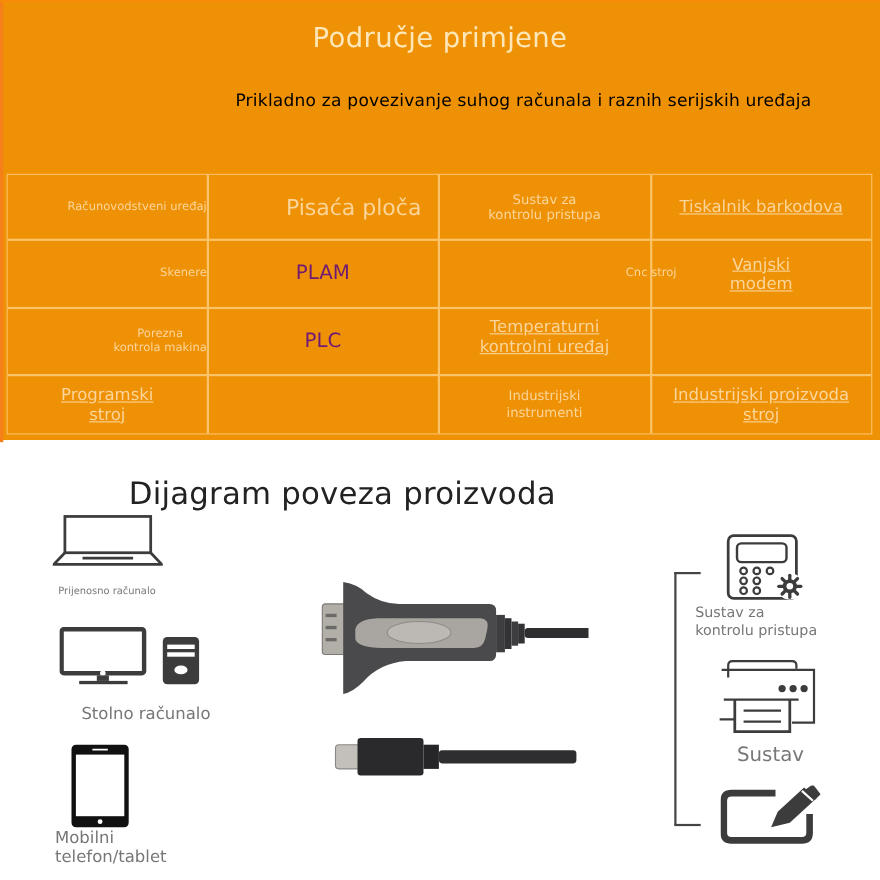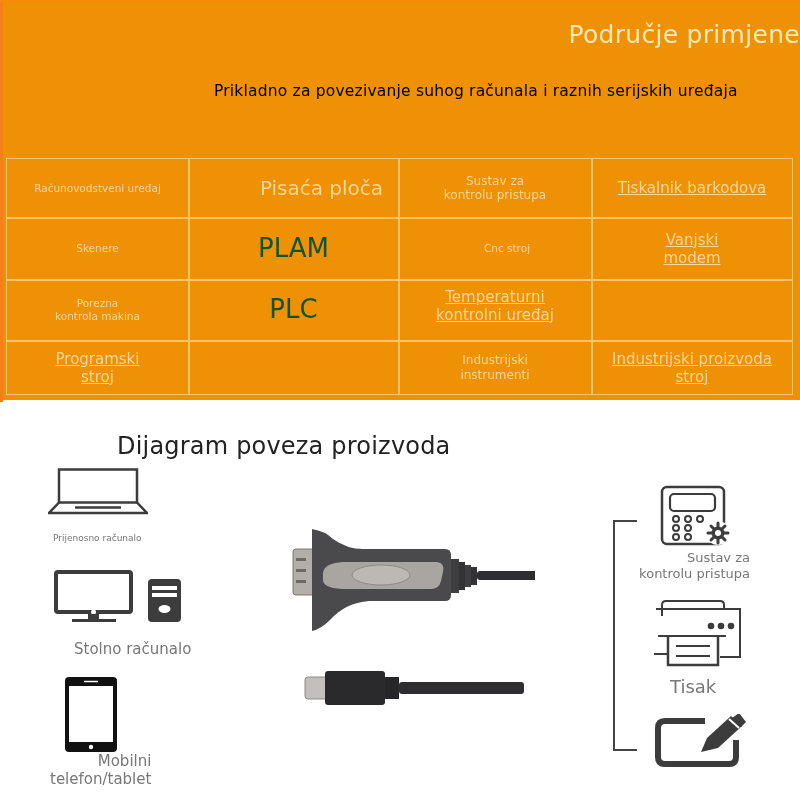--- a/index.html
+++ b/index.html
@@ -9,48 +9,48 @@
     font-family: "DejaVu Sans", sans-serif;
   }
   .top {
     position: absolute; left: 0; top: 0; width: 800px; height: 400px;
     background: #ef9104;
     border-top: 2px solid #f88a0a;
     box-sizing: border-box;
   }
   .top-left-edge { position:absolute; left:0; top:0; width:3px; height:400px; background:#f5801a; }
   .title {
-    position: absolute; left: 0; width: 800px; top: 18px; text-align: right;
+    position: absolute; left: 0; width: 800px; top: 18px; text-align: center;
     color: #fde7b8; font-size: 25px; letter-spacing: 0.3px;
   }
   .subtitle {
     position: absolute; left: 214px; top: 80px;
     color: #000000; font-size: 15.5px; letter-spacing: 0.2px; white-space: nowrap;
   }
   .grid {
     position: absolute; left: 6px; top: 156px; width: 787px; height: 237px;
     border: 1.5px solid #fbc46a; box-sizing: border-box;
   }
   .vline { position:absolute; top:0; bottom:0; width:1.5px; background:#fbc46a; }
   .hline { position:absolute; left:0; right:0; height:1.5px; background:#fbc46a; }
   .cell {
     position: absolute; display: flex; align-items: center; justify-content: center;
     text-align: center; color: #fbd59a; line-height: 1.2;
   }
-  .s-xs { font-size: 10.5px; }
+  .s-xs { font-size: 10.5px; justify-content: flex-end; }
   .s-sm { font-size: 12px; }
   .s-md { font-size: 15px; text-decoration: underline; }
   .s-lg { font-size: 20px; padding-left: 28px; }
-  .s-xl { font-size: 26px; color:#14532d;border-radius:18px; }
+  .s-xl { font-size: 18px; color:#701a75;border-radius:18px; }
 
   .diag-title {
-    position: absolute; left: 117px; top: 432px; font-size: 24px; color: #222222;
+    position: absolute; left: 117px; top: 432px; font-size: 28px; color: #222222;
     letter-spacing: 0.2px; white-space: nowrap;
   }
-  .label { position: absolute; color: #777777; white-space: nowrap; text-align:right; }
+  .label { position: absolute; color: #777777; white-space: nowrap; text-align:left; }
   .bracket-v { position:absolute; left:613px; top:520px; width:1.5px; height:230px; background:#444; }
   .bracket-h { position:absolute; left:613px; width:24px; height:1.5px; background:#444; }
   svg { position: absolute; display: block; }
 </style>
 </head>
 <body>
 
 <div class="top">
   <div class="top-left-edge"></div>
   <div class="title">Područje primjene</div>
@@ -192,20 +192,20 @@
   <path d="M2 11 L86 11 L86 59 L66 59" fill="none" stroke="#3c3c3c" stroke-width="2"></path>
   <circle cx="57" cy="28" r="3.3" fill="#3c3c3c"></circle>
   <circle cx="67" cy="28" r="3.3" fill="#3c3c3c"></circle>
   <circle cx="77" cy="28" r="3.3" fill="#3c3c3c"></circle>
   <line x1="4" y1="38" x2="72" y2="38" stroke="#3c3c3c" stroke-width="2"></line>
   <line x1="0" y1="56" x2="14" y2="56" stroke="#3c3c3c" stroke-width="2"></line>
   <path d="M14 38 L14 67 L64 67 L64 38" fill="none" stroke="#3c3c3c" stroke-width="2.5"></path>
   <line x1="22" y1="48" x2="56" y2="48" stroke="#3c3c3c" stroke-width="2"></line>
   <line x1="22" y1="58" x2="56" y2="58" stroke="#3c3c3c" stroke-width="2"></line>
 </svg>
-<div class="label" style="left:670px;top:676px;font-size:18px">Tisak</div>
+<div class="label" style="left:670px;top:676px;font-size:18px">Sustav</div>
 
 <svg style="left:655px;top:714px" width="94" height="54" viewBox="0 0 94 54">
   <path d="M50 7 L10 7 Q3 7 3 14 L3 43 Q3 50 10 50 L74 50 Q81 50 81 43 L81 26" fill="none" stroke="#3c3c3c" stroke-width="6"></path>
   <path d="M46 38 L52 24 L76 2 L87 12 L63 34 Z" fill="#3c3c3c"></path>
   <path d="M79 0 L86 -5 L93 4 L88 9 Z" fill="#3c3c3c" transform="translate(-2,4)"></path>
   <line x1="74" y1="5" x2="84" y2="14" stroke="#fff" stroke-width="2"></line>
 </svg>
 
 </body></html>

